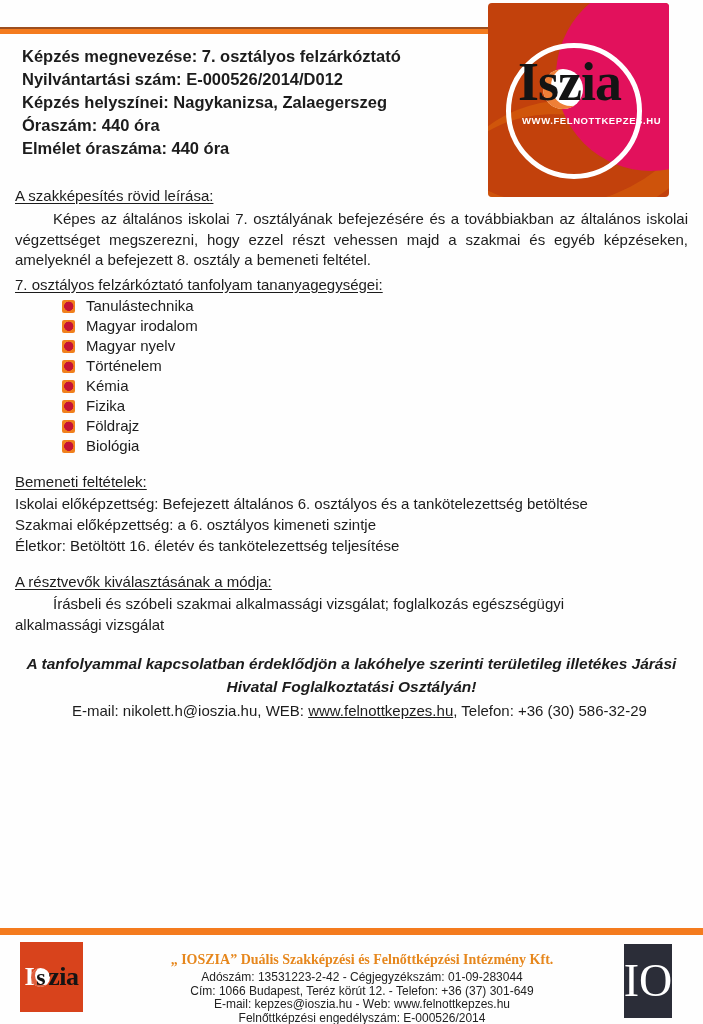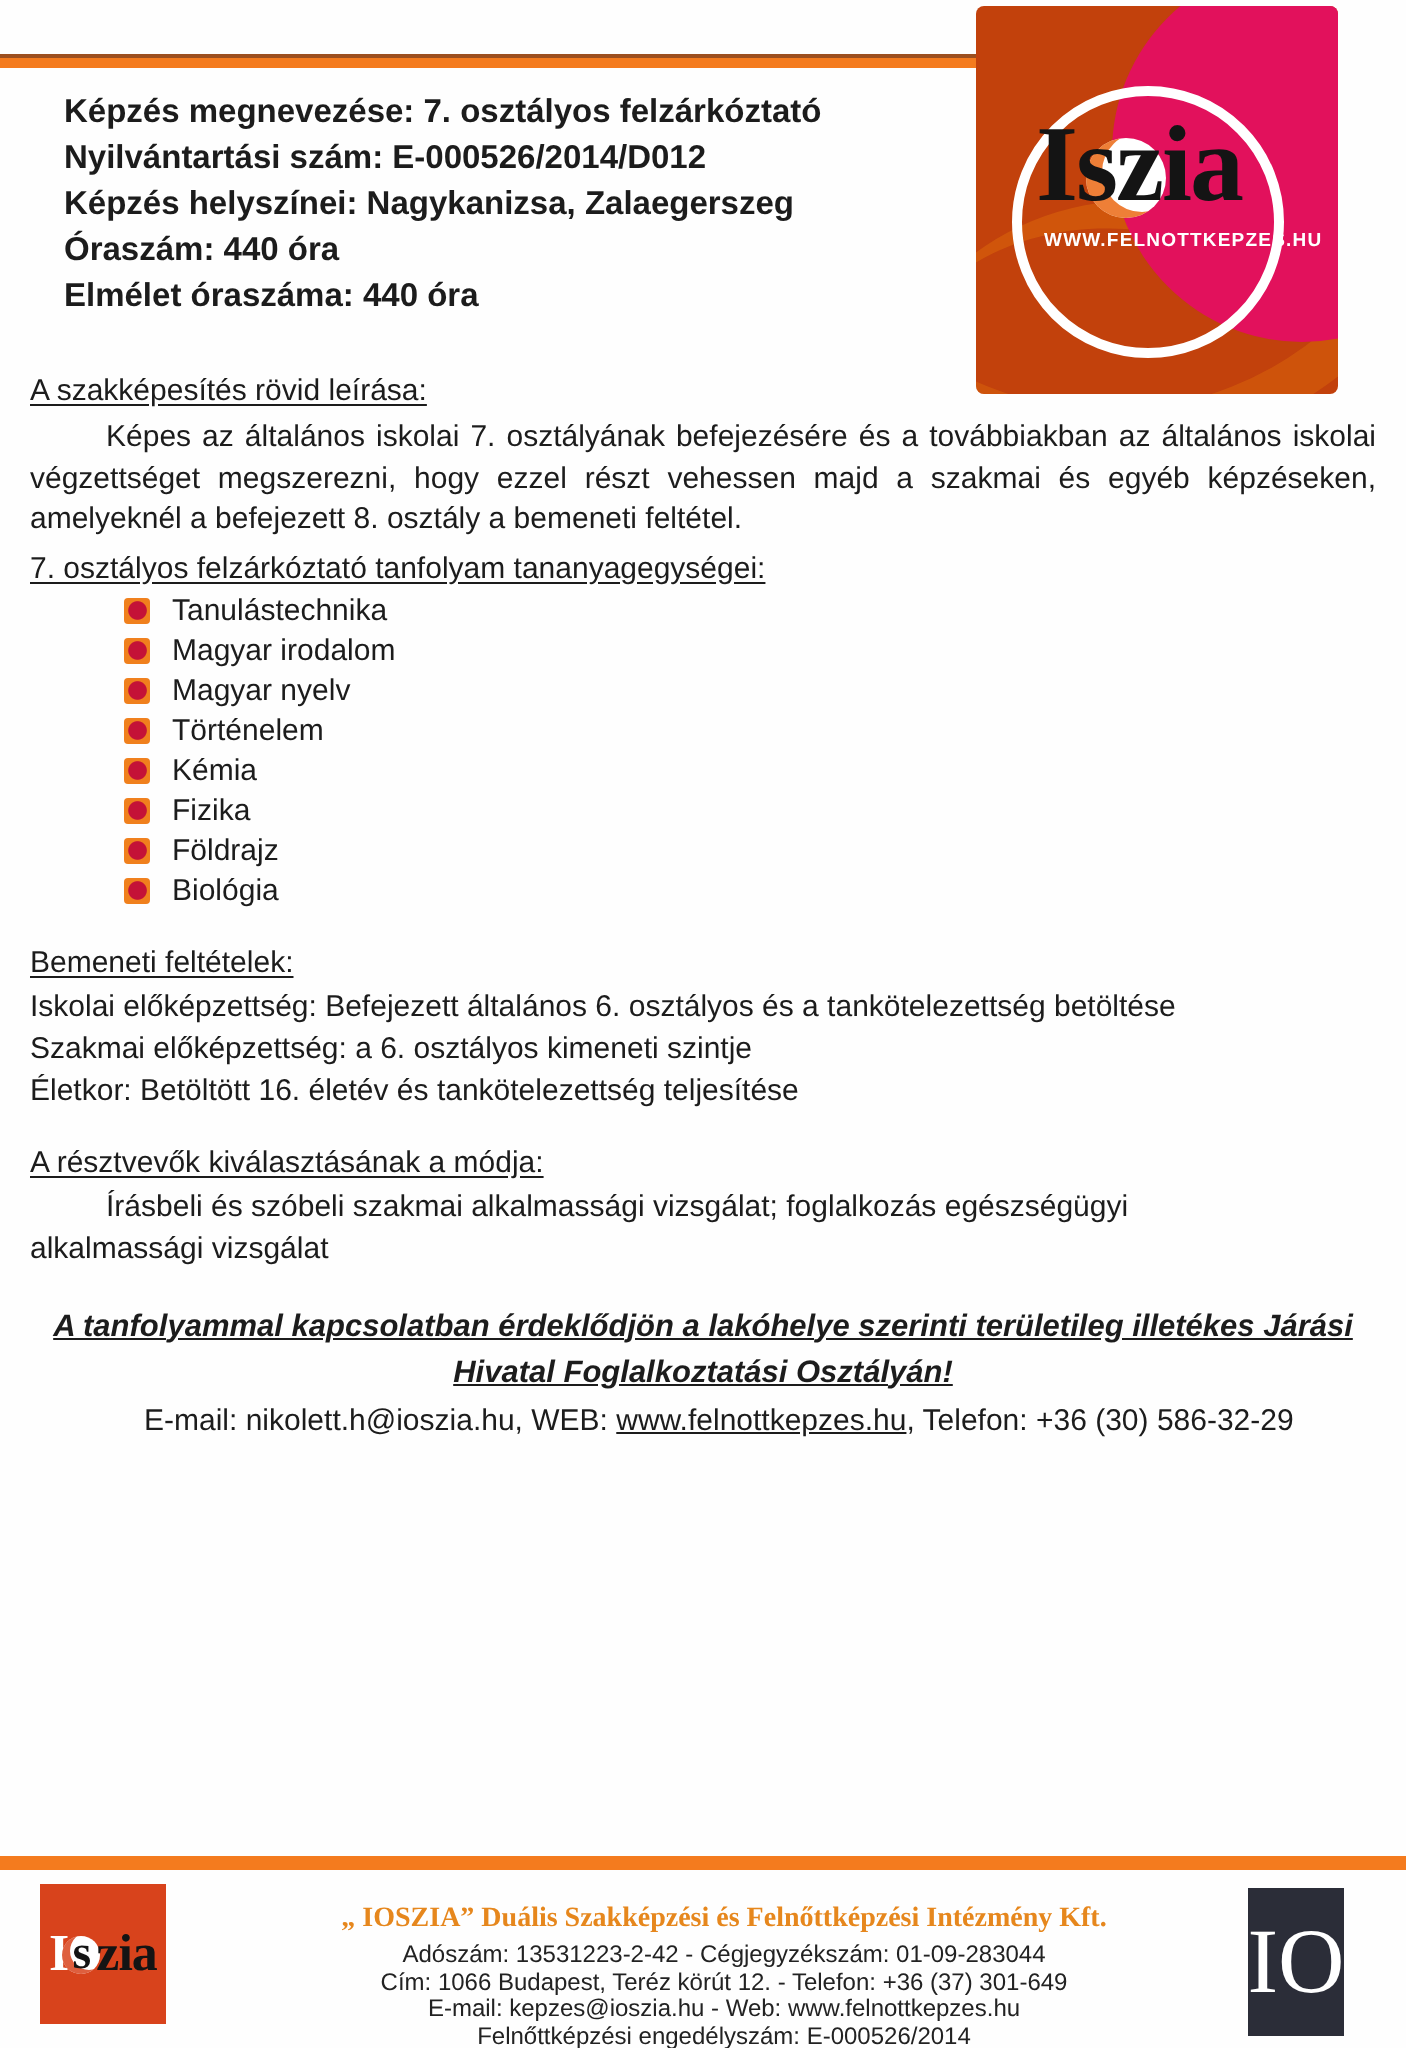--- a/index.html
+++ b/index.html
@@ -38,21 +38,21 @@
     position:absolute;left:30px;top:52px;z-index:4;
     font-family:"Liberation Serif",serif;font-weight:700;
     font-size:54px;line-height:54px;color:#141414;letter-spacing:-1px;
   }
   .logo .url{
     position:absolute;left:34px;top:112px;z-index:4;color:#fff;
     font-size:9.5px;font-weight:700;letter-spacing:.6px;white-space:nowrap;
   }
   
   .content{position:absolute;left:15px;right:15px;top:45px;}
-  .course{margin-left:17px;font-weight:700;font-size:16.5px;line-height:23px;}
+  .course{margin-left:7px;font-weight:700;font-size:16.5px;line-height:23px;}
   h2.sec{
     font-size:15px;font-weight:400;margin:0;
     text-decoration:underline;text-underline-offset:2px;line-height:20px;
   }
   h2.m-desc{margin-top:26px;}
   h2.m-units{margin-top:4px;}
   h2.m-entry{margin-top:16px;}
   h2.m-select{margin-top:16px;}
   h2.m-contact{margin-top:18px;}
   p.desc{margin:3px 0 0;font-size:15px;line-height:20.5px;
@@ -62,21 +62,21 @@
   .bullet-icon{
     display:inline-block;width:13px;height:13px;margin-right:11px;
     vertical-align:-2px;border-radius:2px;
     background:radial-gradient(circle at 52% 48%, #c41237 0 4.4px, #f0801d 4.9px);
   }
   .entry-line{font-size:15px;line-height:21px;}
   .entry-first{margin-top:1px;}
   p.sel{margin:1px 0 0;font-size:15px;line-height:21px;text-indent:38px;max-width:600px;}
   p.notice{
     margin:17px 0 0;font-size:15.5px;line-height:23px;font-weight:700;
-    font-style:italic;text-align:center;text-decoration:underline;
+    font-style:italic;text-align:center;
   }
   p.contact-line{margin:2px 0 0;font-size:15px;line-height:21px;text-indent:57px;}
   .weblink{text-decoration:underline;color:#1c1c1c;cursor:pointer;}
   
   .footer-bar{position:absolute;left:0;top:928px;width:703px;height:7px;background:#f47b1e;}
   .flogo-left{
     position:absolute;left:20px;top:942px;width:63px;height:70px;
     background:#d8431c;display:flex;align-items:center;justify-content:center;
   }
   .flogo-left .word{

